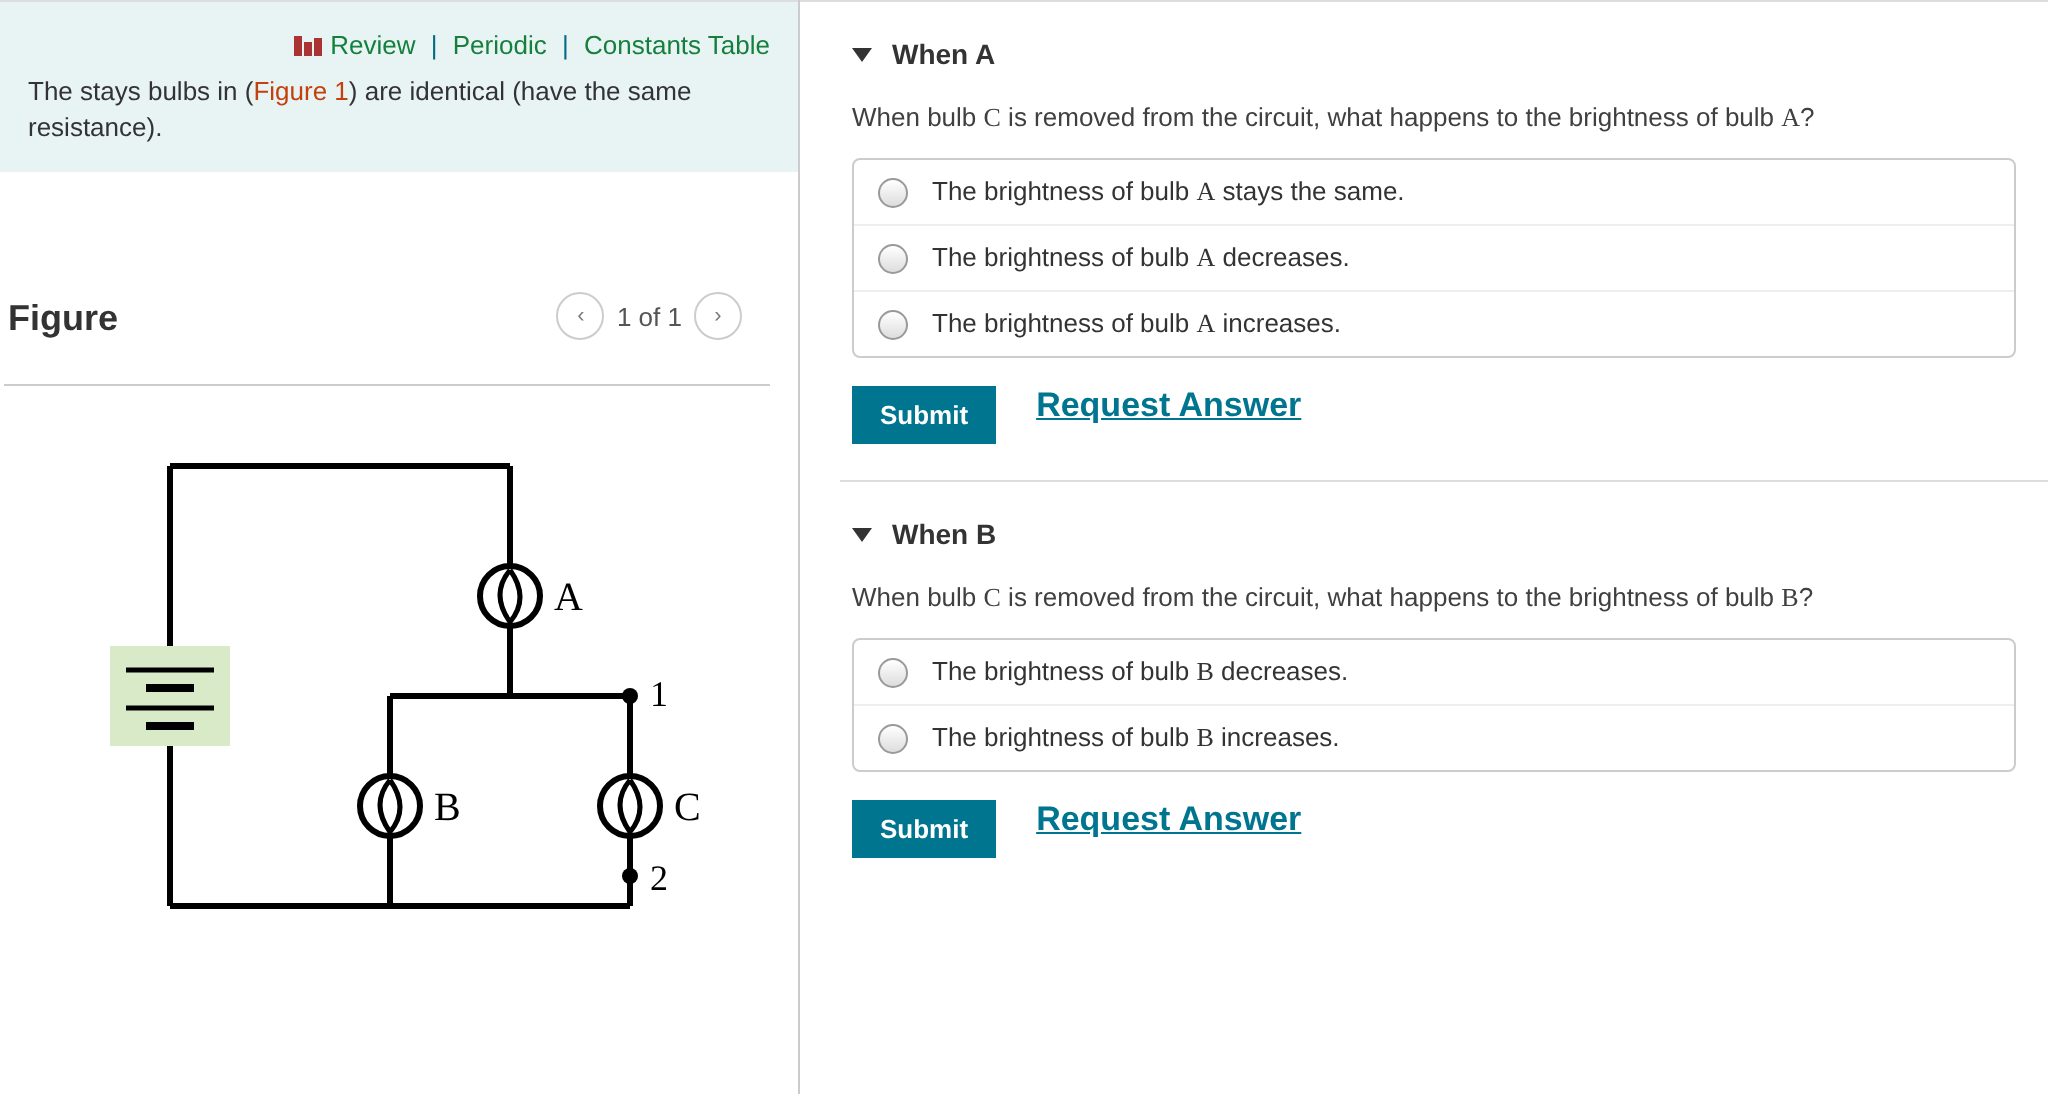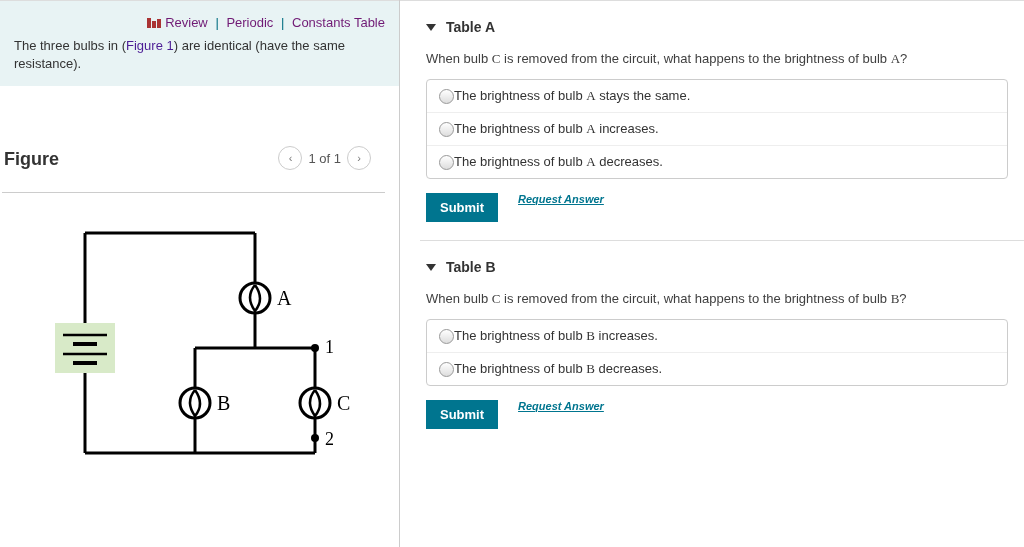--- a/index.html
+++ b/index.html
@@ -35,34 +35,34 @@
     text-align: right;
     font-size: 13px;
     color: #006d80;
     padding: 4px 0 6px;
   }
   .top-links span.sep {
     color: #006d80;
     margin: 0 4px;
   }
   .top-links .lnk {
-    color: #701a75;
+    color: #15803d;
     cursor: pointer;
   }
   .review-icon {
     display: inline-block;
     vertical-align: middle;
     margin-right: 4px;
   }
   .intro-text {
     color: #333;
     line-height: 1.35;
   }
   .fig-link {
-    color: #4c1d95;
+    color: #c2410c;
   }
   .figure-head {
     display: flex;
     align-items: flex-end;
     justify-content: space-between;
     padding: 20px 14px 22px 2px;
     border-bottom: 1px solid #ccc;
     margin: 40px 14px 0 2px;
   }
   .figure-title {
@@ -114,21 +114,21 @@
     color: #404040;
   }
   .options {
     border: 1px solid #ccc;
     border-radius: 4px;
     margin: 0 6px;
   }
   .opt {
     display: flex;
     align-items: center;
-    gap: 0;
+    gap: 12px;
     padding: 8px 12px;
     border-bottom: 1px solid #eee;
     font-size: 13px;
   }
   .opt:last-child { border-bottom: none; }
   .radio {
     width: 13px;
     height: 13px;
     border: 1px solid #999;
     border-radius: 50%;
@@ -151,23 +151,22 @@
     border: none;
     padding: 7px 14px;
     font-size: 13px;
     font-weight: bold;
     cursor: pointer;
   }
   .req {
     color: #00758f;
     font-weight: bold;
     text-decoration: underline;
-    font-size: 11px;
+    font-size: 17px;
     cursor: pointer;
-    font-style: italic;
   }
   .divider {
     border-top: 1px solid #ddd;
     margin: 10px 0;
   }
 </style>
 </head>
 <body>
 
 <div class="wrap">
@@ -180,21 +179,21 @@
               <rect x="5" y="3" width="4" height="7" fill="#a33"></rect>
               <rect x="10" y="1" width="4" height="9" fill="#a33"></rect>
             </svg>
         </span><span class="lnk">Review</span>
         <span class="sep">|</span>
         <span class="lnk">Periodic</span>
         <span class="sep">|</span>
         <span class="lnk">Constants Table</span>
       </div>
       <div class="intro-text">
-        <span>The three bulbs in (</span><span class="fig-link">Figure 1</span><span>) are identical (have the same resistance).</span>
+        <span>The stays bulbs in (</span><span class="fig-link">Figure 1</span><span>) are identical (have the same resistance).</span>
       </div>
     </div>
 
     <div class="figure-head">
       <div class="figure-title">Figure</div>
       <div class="fig-nav">
         <div class="nav-btn">‹</div>
         <span>1 of 1</span>
         <div class="nav-btn">›</div>
       </div>
@@ -260,67 +259,67 @@
 
   <div class="right-col">
 
     <div class="part">
       <div class="part-head">
         <span class="caret-down">
           <svg width="10" height="8">
               <polygon points="0,0 10,0 5,7" fill="#333"></polygon>
             </svg>
         </span>
-        <span>Table A</span>
+        <span>When A</span>
       </div>
       <div class="prompt">
         <span>When bulb </span><span class="serif">C</span><span> is removed from the circuit, what happens to the brightness of bulb </span><span class="serif">A</span><span>?</span>
       </div>
       <div class="options">
         <label class="opt">
           <span class="radio"></span>
           <span><span>The brightness of bulb </span><span class="serif">A</span><span> stays the same.</span></span>
         </label>
         <label class="opt">
           <span class="radio"></span>
+          <span><span>The brightness of bulb </span><span class="serif">A</span><span> decreases.</span></span>
+        </label>
+        <label class="opt">
+          <span class="radio"></span>
           <span><span>The brightness of bulb </span><span class="serif">A</span><span> increases.</span></span>
-        </label>
-        <label class="opt">
-          <span class="radio"></span>
-          <span><span>The brightness of bulb </span><span class="serif">A</span><span> decreases.</span></span>
         </label>
       </div>
       <div class="actions">
         <button class="submit">Submit</button>
         <span class="req">Request Answer</span>
       </div>
     </div>
 
     <div class="divider"></div>
 
     <div class="part">
       <div class="part-head">
         <span class="caret-down">
           <svg width="10" height="8">
               <polygon points="0,0 10,0 5,7" fill="#333"></polygon>
             </svg>
         </span>
-        <span>Table B</span>
+        <span>When B</span>
       </div>
       <div class="prompt">
         <span>When bulb </span><span class="serif">C</span><span> is removed from the circuit, what happens to the brightness of bulb </span><span class="serif">B</span><span>?</span>
       </div>
       <div class="options">
         <label class="opt">
           <span class="radio"></span>
+          <span><span>The brightness of bulb </span><span class="serif">B</span><span> decreases.</span></span>
+        </label>
+        <label class="opt">
+          <span class="radio"></span>
           <span><span>The brightness of bulb </span><span class="serif">B</span><span> increases.</span></span>
-        </label>
-        <label class="opt">
-          <span class="radio"></span>
-          <span><span>The brightness of bulb </span><span class="serif">B</span><span> decreases.</span></span>
         </label>
       </div>
       <div class="actions">
         <button class="submit">Submit</button>
         <span class="req">Request Answer</span>
       </div>
     </div>
   </div>
 </div>
 

